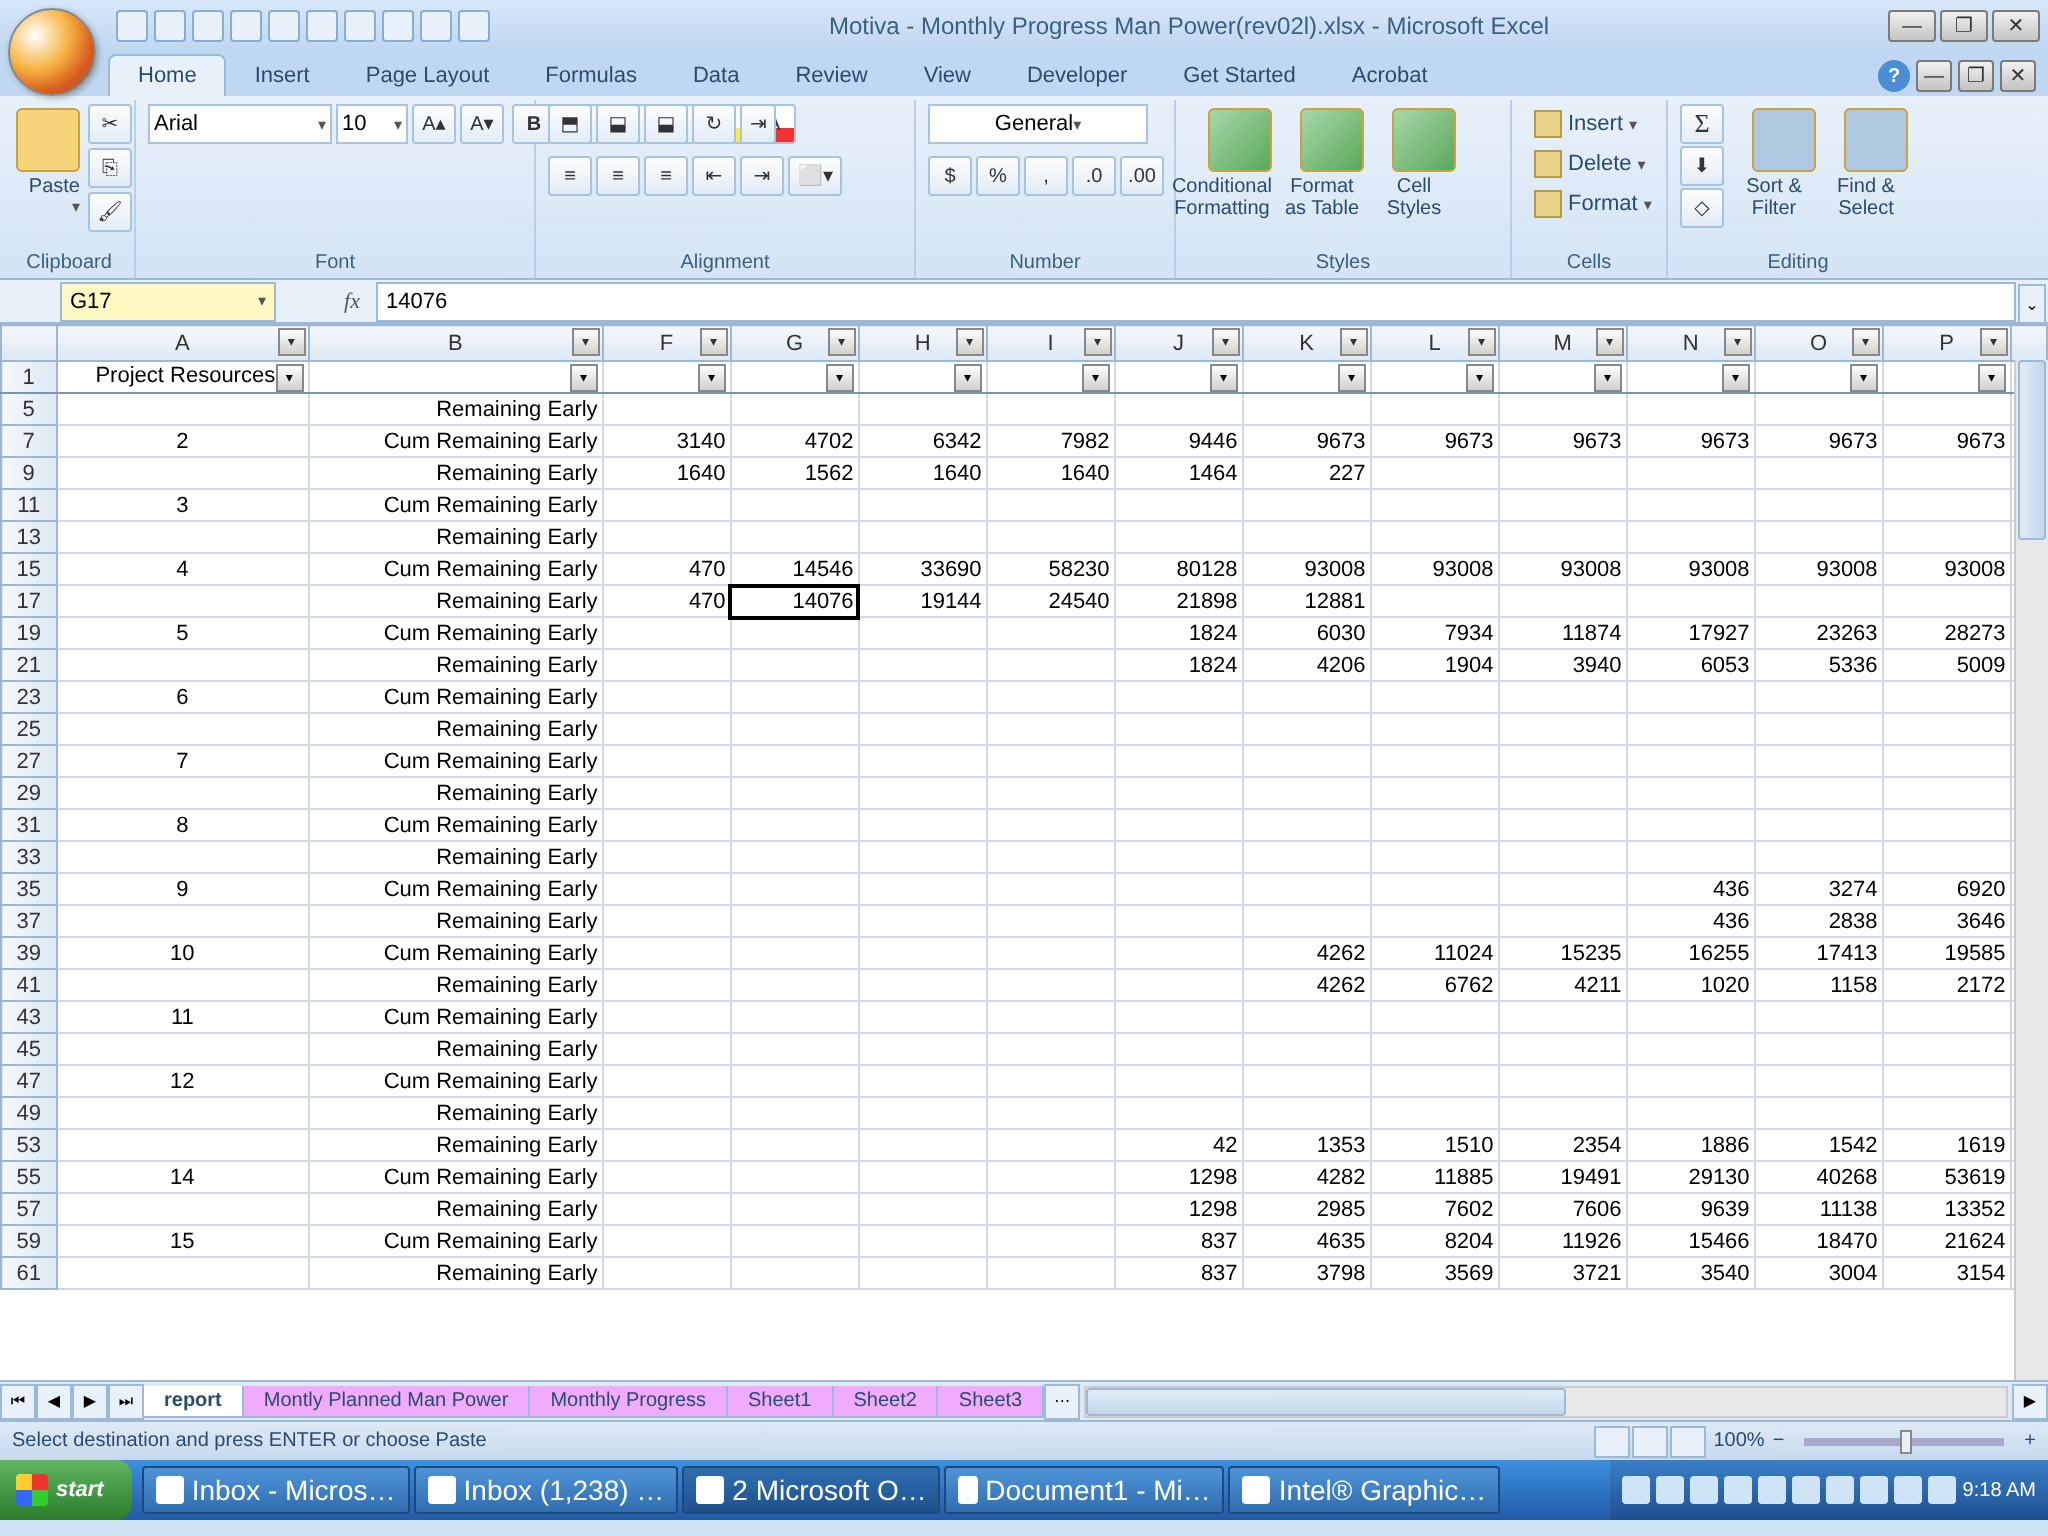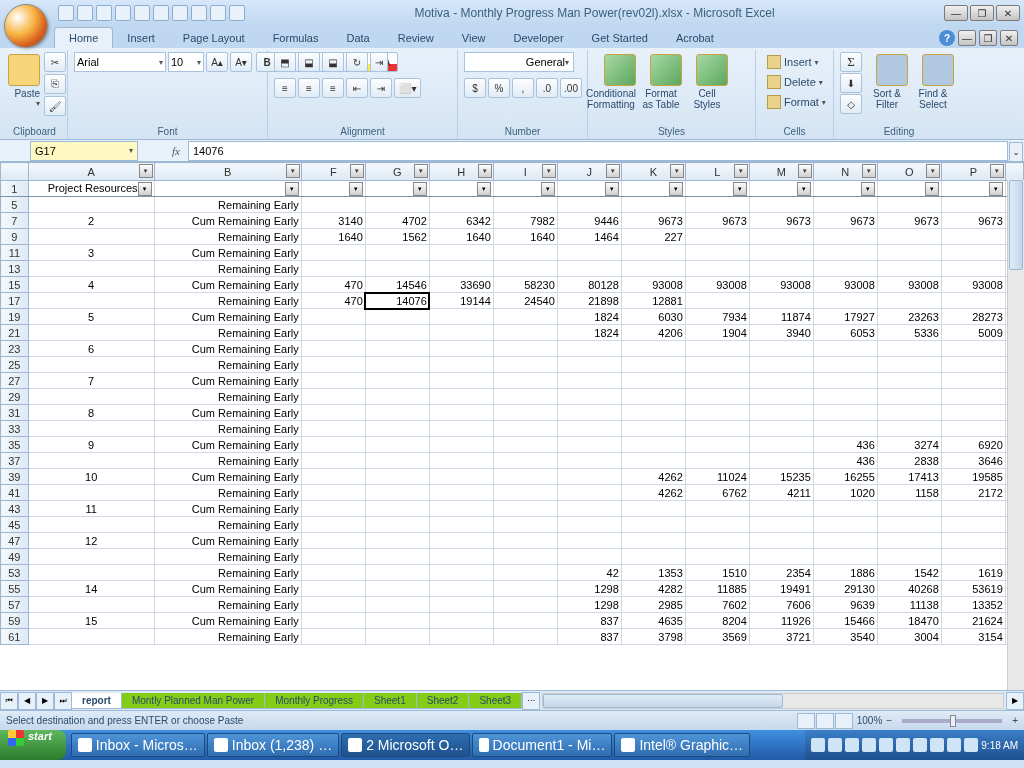--- a/index.html
+++ b/index.html
@@ -26,21 +26,21 @@
 .ribgroup-body { flex:1; display:flex; align-items:flex-start; gap:4px; }
 .bigbtn { width:42px; height:64px; display:flex; flex-direction:column; align-items:flex-end; justify-content:flex-start; font-size:10px; color:#2b4b6b; text-align:center; padding-top:2px; }
 .bigbtn .ico { width:32px; height:32px; background:#f5d47a; border:1px solid #c9a33d; border-radius:3px; margin-bottom:2px; }
 .bigbtn.style .ico { background:linear-gradient(135deg,#a8d8a8,#5ba85b); }
 .smrow { display:flex; gap:2px; margin-bottom:2px; }
 .smbtn { width:22px; height:20px; border:1px solid #a8c3dd; background:linear-gradient(#fdfdfd,#e1ecf7); border-radius:2px; display:flex; align-items:center; justify-content:center; font-size:10px; color:#333; }
 .smbtn.wide { width:auto; padding:0 4px; }
 .fontsel { width:92px; height:20px; border:1px solid #a8c3dd; background:#fff; font-size:11px; padding:1px 2px; display:flex; align-items:center; justify-content:space-between; }
 .sizesel { width:36px; height:20px; border:1px solid #a8c3dd; background:#fff; font-size:11px; padding:1px 2px; display:flex; align-items:center; justify-content:space-between; }
 .dd { font-size:8px; color:#555; }
-.numsel { width:110px; height:20px; border:1px solid #a8c3dd; background:#fff; font-size:11px; padding:1px 4px; display:flex; align-items:center; justify-content:flex-end; }
+.numsel { width:110px; height:20px; border:1px solid #a8c3dd; background:#fff; font-size:11px; padding:1px 4px; display:flex; align-items:center; justify-content:center; }
 .cellbtn { height:20px; padding:0 4px; border:1px solid transparent; display:flex; align-items:center; font-size:11px; color:#2b4b6b; gap:3px; }
 .cellbtn .ci { width:14px; height:14px; background:#e9d38a; border:1px solid #b89b4a; }
 .editcol { display:flex; flex-direction:column; gap:1px; }
 .sigma { font-size:13px; font-family:'Times New Roman',serif; }
 
 
 .helprow { position:absolute; right:6px; top:30px; display:flex; gap:3px; align-items:center; }
 .helpico { width:16px; height:16px; border-radius:50%; background:#4a8fd6; color:#fff; display:flex; align-items:center; justify-content:center; font-size:10px; font-weight:bold; }
 
 
@@ -64,35 +64,35 @@
 .hdrrow td { border-bottom:1px solid #7a94ae; }
 .hdrrow .rowhdr { border-bottom:1px solid #7a94ae; }
 .a-col-header { text-align:left; padding-left:2px; }
 .vscroll { position:absolute; right:0; top:18px; width:17px; bottom:0; background:#e8e8e8; border-left:1px solid #ccc; }
 .vscroll .thumb { position:absolute; left:1px; right:1px; top:0; height:90px; background:linear-gradient(90deg,#e1ecf7,#c3d7eb); border:1px solid #9cbad8; border-radius:2px; }
 
 
 .sheetbar { height:20px; background:#dde9f5; display:flex; align-items:center; border-top:1px solid #9cbad8; font-size:10px; }
 .navset { display:flex; }
 .navbtn { width:18px; height:18px; border:1px solid #9cbad8; background:#e8f1fa; display:flex; align-items:center; justify-content:center; font-size:8px; }
-.stab { padding:2px 10px; background:#84cc16; border:1px solid #9cbad8; border-top:none; color:#2b4b6b; margin-left:-1px; }
+.stab { padding:2px 10px; background:#f0abfc; border:1px solid #9cbad8; border-top:none; color:#2b4b6b; margin-left:-1px; }
 .stab.active { background:#fff; font-weight:bold; }
 .hscroll { flex:1; height:16px; background:#e8e8e8; margin:0 2px; position:relative; border:1px solid #ccc; }
 .hscroll .thumb { position:absolute; left:0; top:0; bottom:0; width:240px; background:linear-gradient(#e1ecf7,#c3d7eb); border:1px solid #9cbad8; border-radius:2px; }
 
 
 .statusbar { height:20px; background:linear-gradient(#dfeaf6,#c6d9ed); display:flex; align-items:center; padding:0 6px; font-size:10px; color:#2b4b6b; justify-content:space-between; border-top:1px solid #9cbad8; }
 .viewbtns { display:flex; gap:1px; align-items:center; }
 .viewbtn { width:18px; height:16px; border:1px solid #9cbad8; background:#e8f1fa; }
 .zoomslider { width:100px; height:4px; background:#aac; margin:0 6px; position:relative; }
 .zoomslider .zh { position:absolute; left:48px; top:-4px; width:6px; height:12px; background:#e8f1fa; border:1px solid #888; }
 
 
 .taskbar { height:30px; background:linear-gradient(#3f8fe0,#215aa8); display:flex; align-items:center; font-size:11px; color:#fff; }
-.startbtn { height:30px; padding:0 14px 0 8px; background:linear-gradient(#5fb75f,#2b7b2b); display:flex; align-items:flex-start; font-weight:bold; font-style:italic; border-radius:0 8px 8px 0; gap:4px; }
+.startbtn { height:30px; padding:0 14px 0 8px; background:linear-gradient(#5fb75f,#2b7b2b); display:flex; align-items:center; font-weight:bold; font-style:italic; border-radius:0 8px 8px 0; gap:4px; }
 .startbtn .logo { width:16px; height:16px; background:conic-gradient(#e33 0 90deg,#3c3 90deg 180deg,#36f 180deg 270deg,#fc3 270deg 360deg); border-radius:2px; }
 .taskbtn { height:24px; margin:0 1px; padding:0 6px; background:linear-gradient(#4f94d8,#2f6db0); border:1px solid #1e4a7a; border-radius:2px; display:flex; align-items:center; gap:4px; max-width:140px; overflow:hidden; white-space:nowrap; font-size:14px; }
 .taskbtn.active { background:linear-gradient(#2f6db0,#1e528e); }
 .taskbtn .ti { width:14px; height:14px; background:#fff; border-radius:2px; }
 .tray { margin-left:auto; height:30px; background:linear-gradient(#3a7fc8,#1f5090); display:flex; align-items:center; padding:0 6px; gap:3px; font-size:10px; }
 .trayico { width:14px; height:14px; background:#d0e4f7; border-radius:2px; }
 </style>
 </head>
 <body>
 

